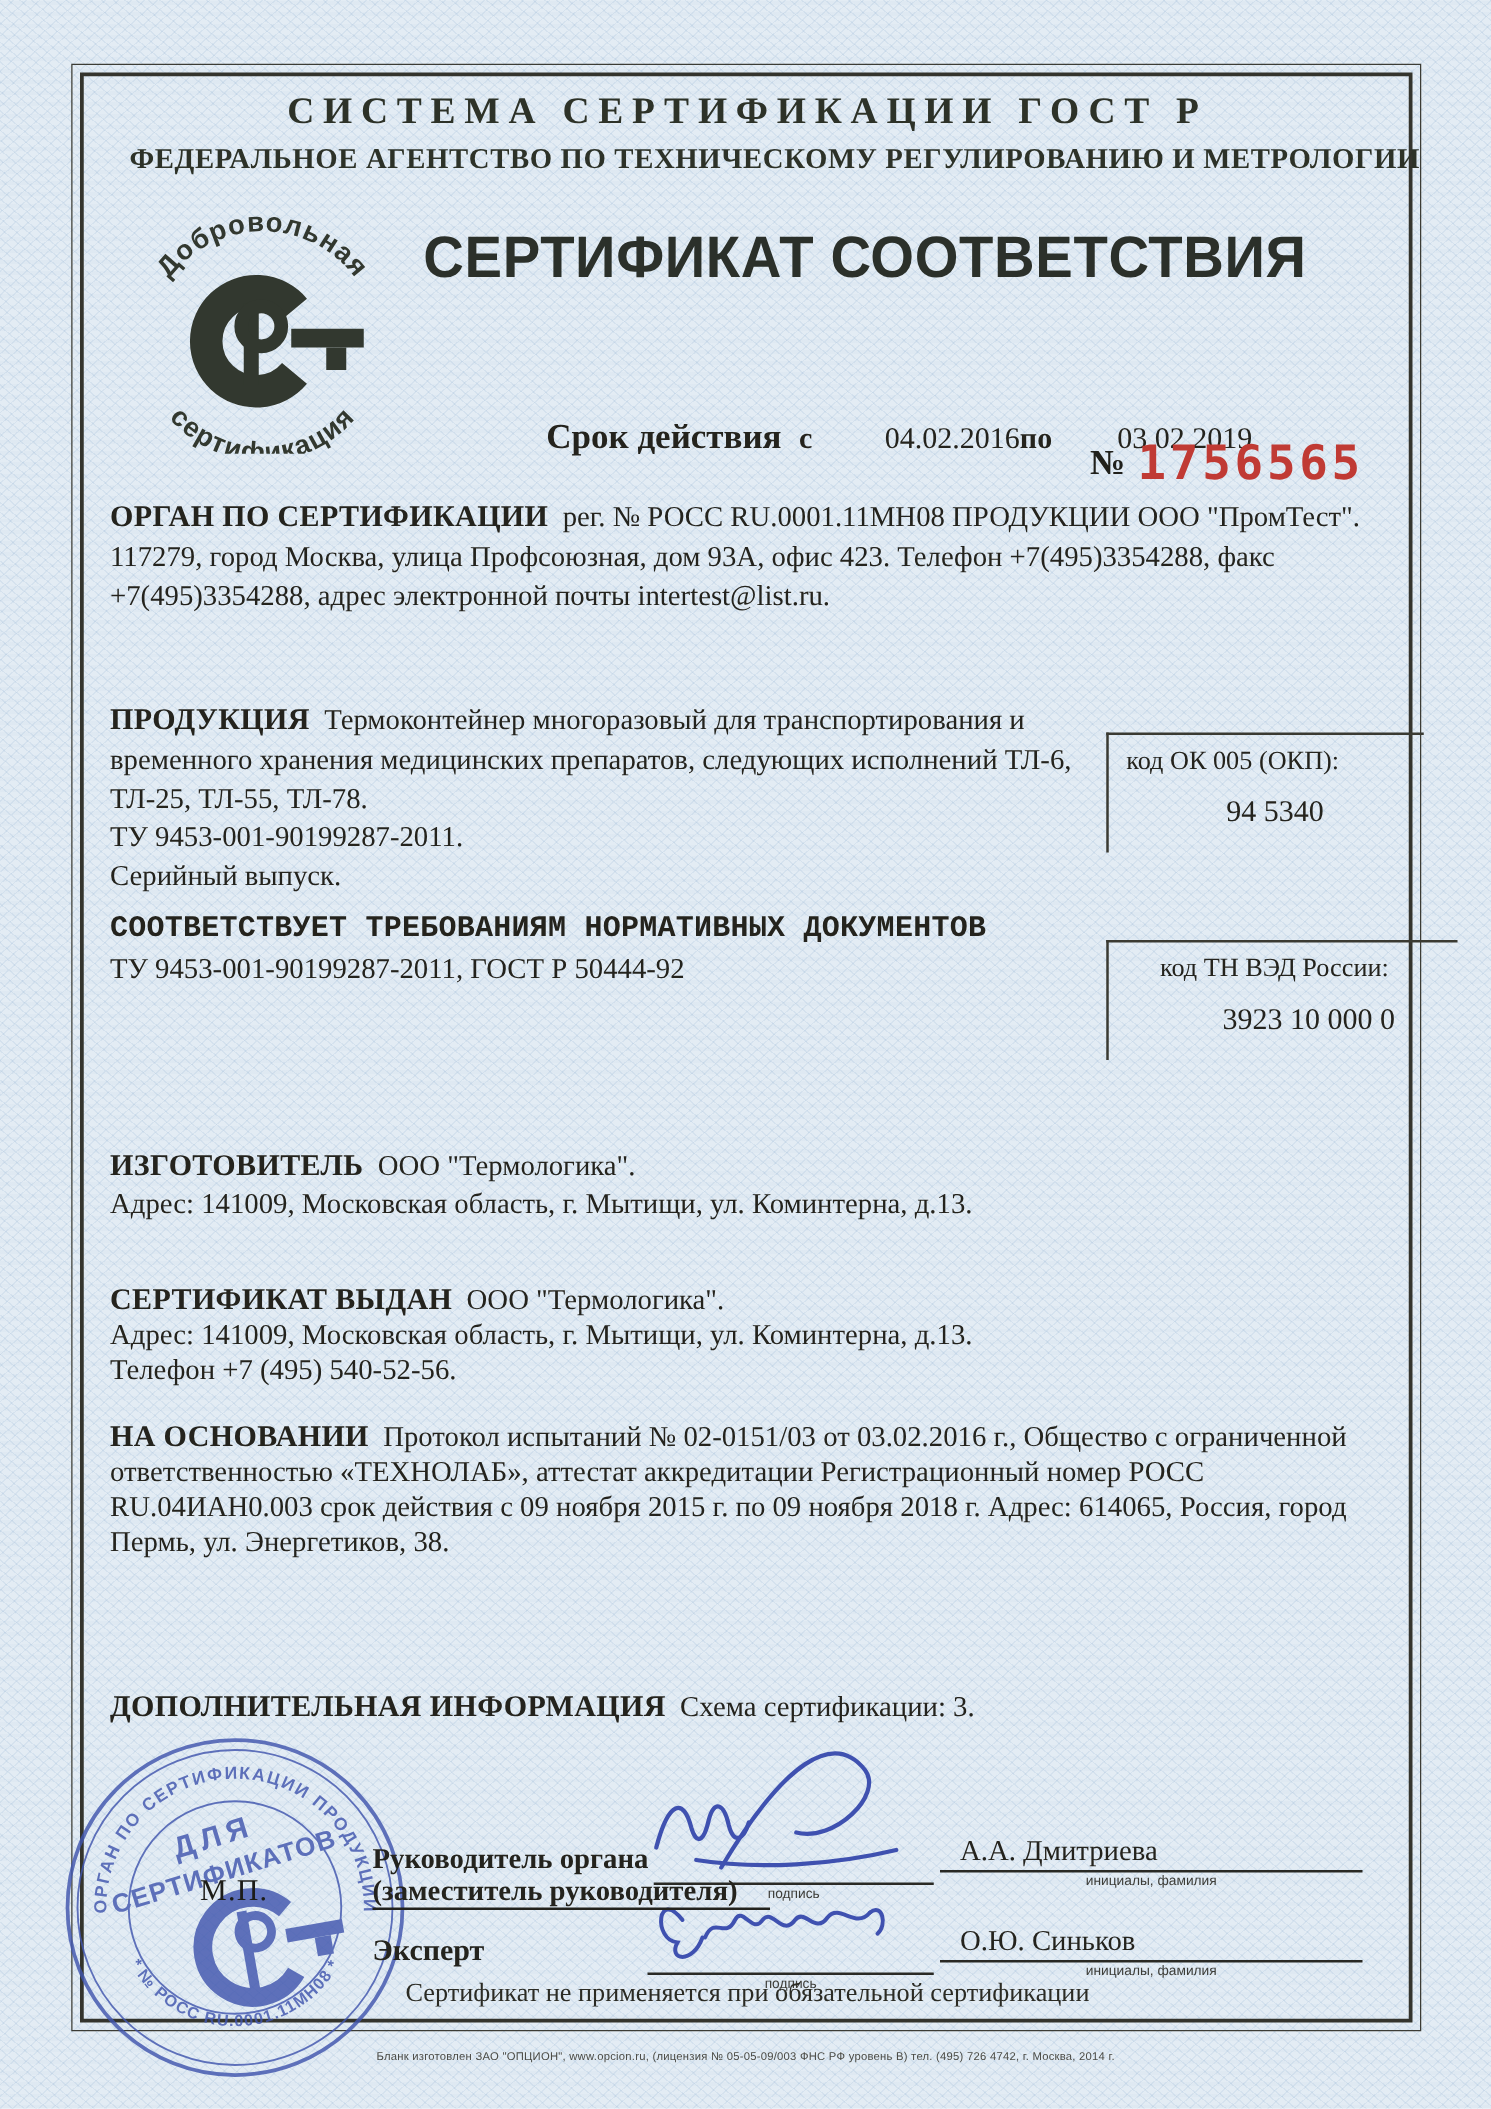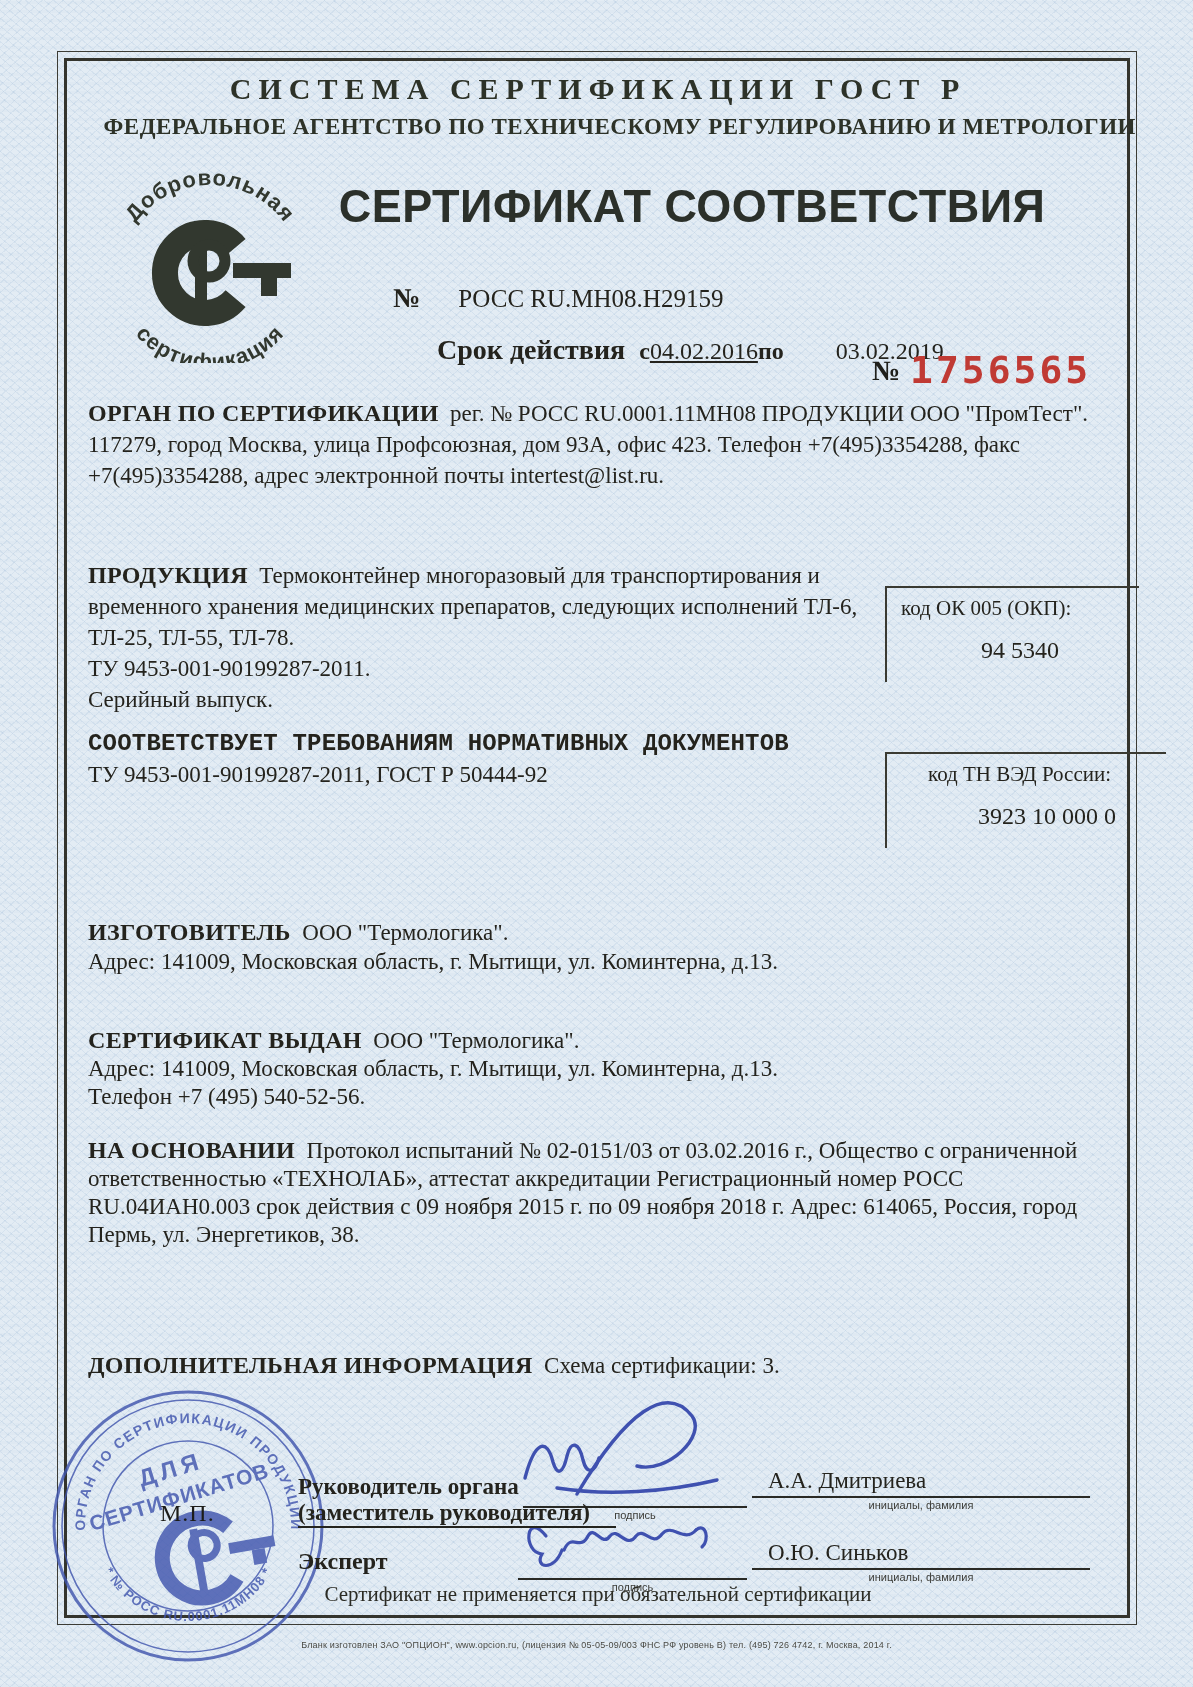--- a/index.html
+++ b/index.html
@@ -16,21 +16,21 @@
   .frame-inner{position:absolute;inset:6px;border:3px solid #34342d;}
   .abs{position:absolute;}
   .hdr1{left:60px;top:72px;width:1076px;text-align:center;font-weight:bold;font-size:30px;letter-spacing:7px;color:#2d3228;}
   .hdr2{left:60px;top:114px;width:1076px;text-align:right;font-weight:bold;font-size:23px;letter-spacing:0.5px;color:#2d3228;}
   .title{left:330px;top:180px;width:724px;text-align:center;font-family:"Liberation Sans",sans-serif;font-weight:bold;font-size:45px;letter-spacing:0.5px;color:#2b302a;transform:scaleY(1.04);}
   .numrow{left:393px;top:283px;font-size:25px;}
   .numrow .no{font-weight:bold;font-size:27px;margin-right:38px;}
   .valrow{left:393px;top:334px;font-size:24px;}
   .valrow .lbl{font-weight:bold;font-size:28px;margin-left:44px;}
   .valrow .c{margin-left:14px;font-weight:bold;}
-  .valrow .d1{text-decoration:underline;}
+  .valrow .d1{margin-left:58px;}
   .valrow .po{font-weight:bold;}
   .valrow .d2{margin-left:52px;}
   .blankno-sign{left:872px;top:355px;font-size:28px;font-weight:bold;color:#20201b;}
   .blankno{left:910px;top:348px;font-family:"DejaVu Sans Mono",monospace;font-weight:bold;font-size:38px;letter-spacing:3px;color:#c03a34;}
   .section{font-size:23px;line-height:31px;}
   .section b{font-size:24px;letter-spacing:0.3px;}
   .org{left:88px;top:398px;width:1032px;}
   .product{left:88px;top:560px;width:798px;}
   .conf{left:88px;top:728px;width:820px;}
   .conf .capline{font-weight:bold;font-size:24px;letter-spacing:0.2px;font-family:Liberation Mono, monospace;}
@@ -95,23 +95,20 @@
       <path d="M140.6,82.3 A40,40 0 1 0 140.6,133.7" fill="none" stroke="#32382f" stroke-width="26"></path>
       <line x1="106" y1="78" x2="106" y2="143" stroke="#32382f" stroke-width="12"></line>
       <circle cx="114" cy="96" r="16" fill="none" stroke="#32382f" stroke-width="11"></circle>
       <rect x="138" y="98" width="58" height="15" fill="#32382f"></rect>
       <rect x="166" y="113" width="16" height="18" fill="#32382f"></rect>
     </g>
   </svg>
 
   <div class="abs title">СЕРТИФИКАТ СООТВЕТСТВИЯ</div>
 
-  <div class="abs numrow">
-    <span class="no">№</span><span>РОСС RU.МН08.Н29159</span>
-  </div>
 
   <div class="abs valrow">
     <span class="lbl">Срок действия</span><span class="c">с</span><span class="d1">04.02.2016</span><span class="po">по</span><span class="d2">03.02.2019</span>
   </div>
 
   <div class="abs blankno-sign">№</div>
   <div class="abs blankno">1756565</div>
 
   <div class="abs section org">
     <b>ОРГАН ПО СЕРТИФИКАЦИИ</b>&nbsp;&nbsp;<span>рег. № РОСС RU.0001.11МН08 ПРОДУКЦИИ ООО "ПромТест". 117279, город Москва, улица Профсоюзная, дом 93А, офис 423. Телефон +7(495)3354288, факс +7(495)3354288, адрес электронной почты intertest@list.ru.</span>

